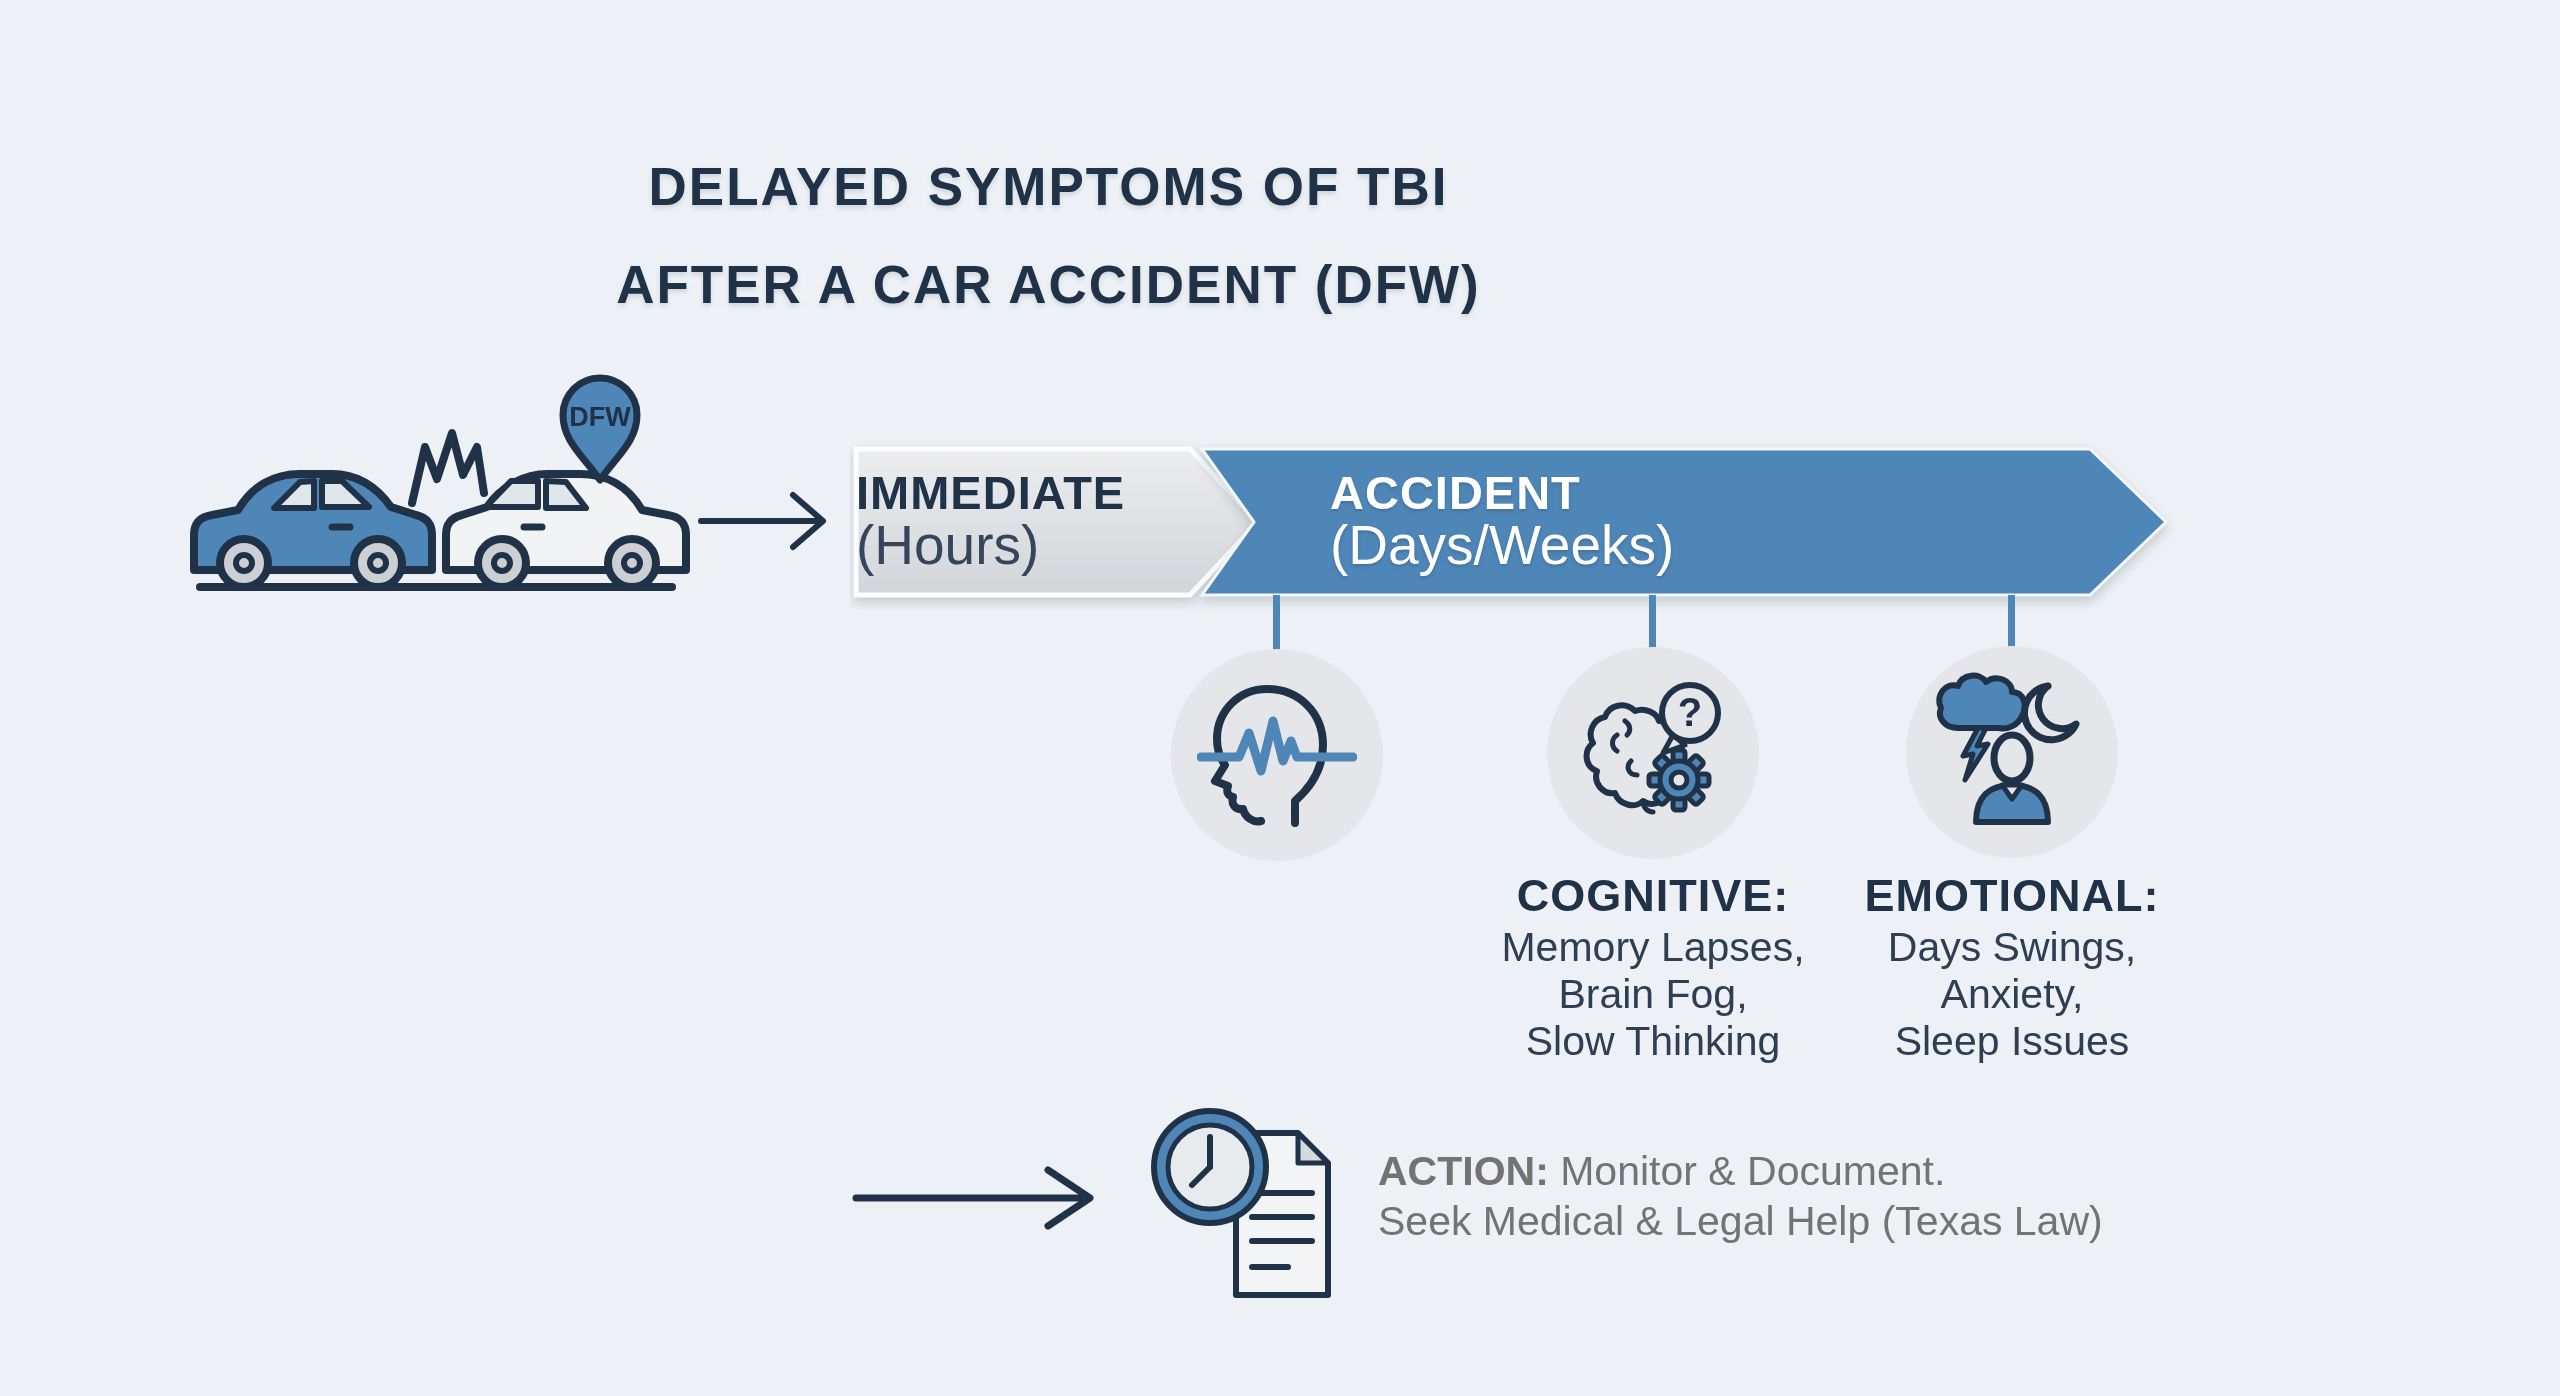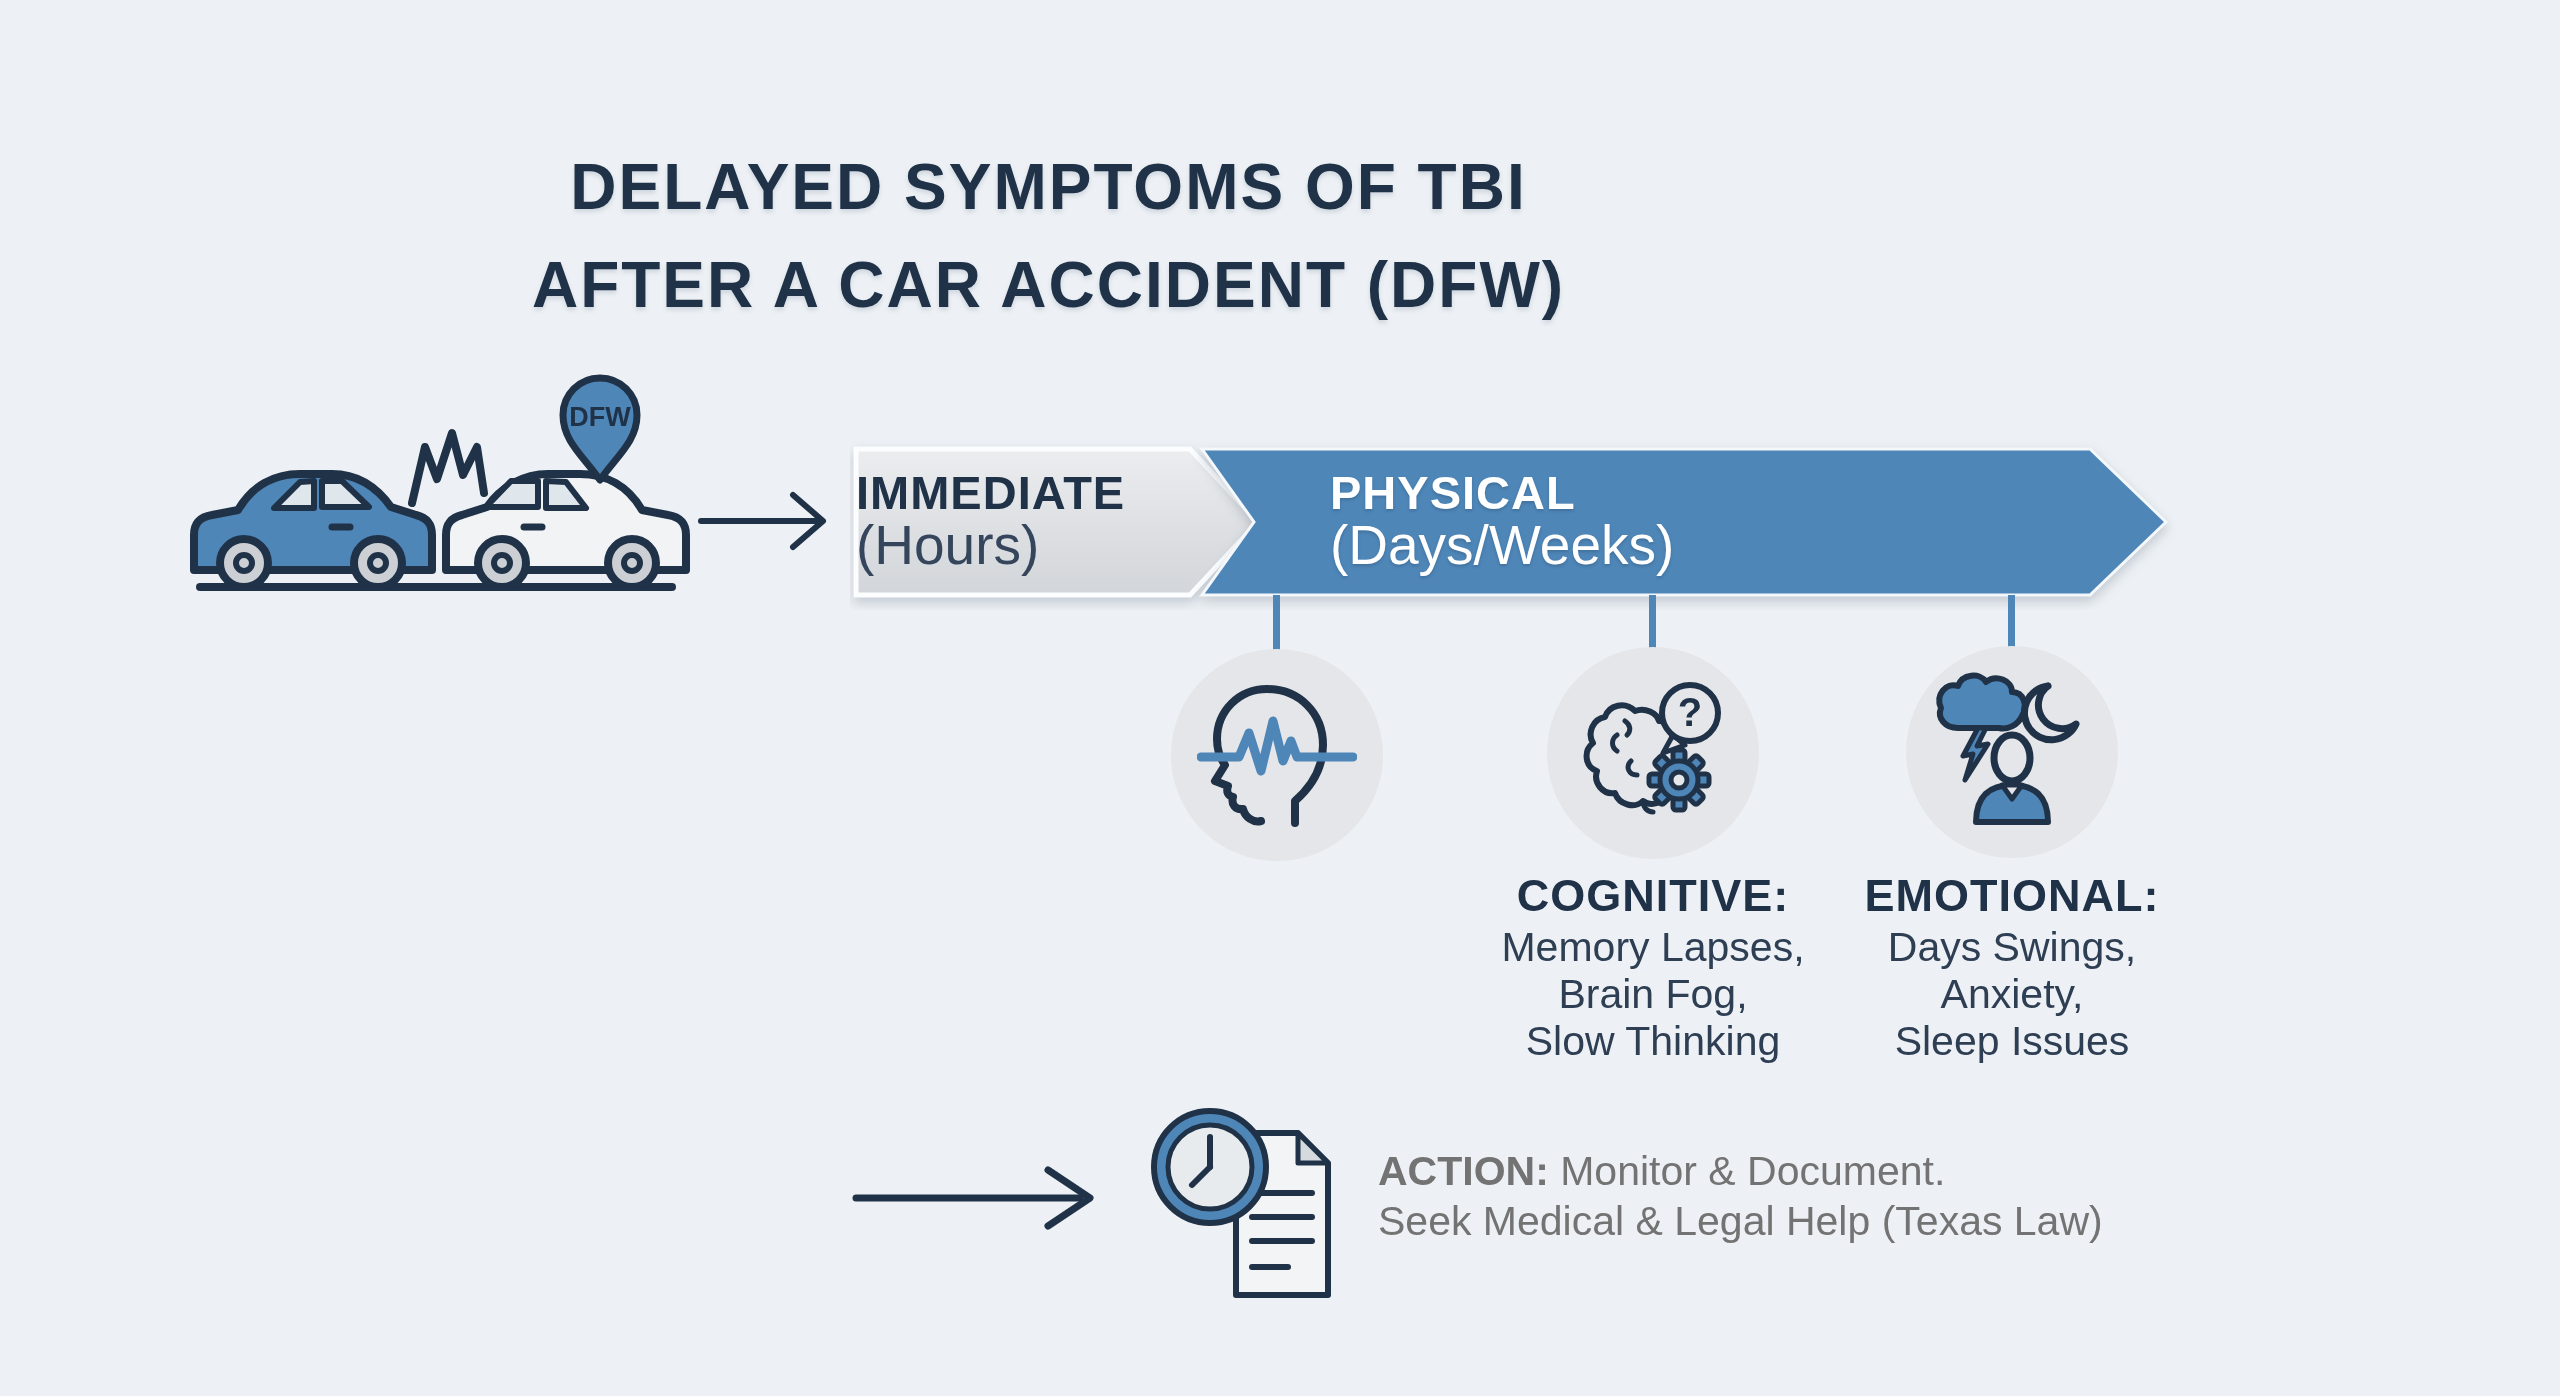--- a/index.html
+++ b/index.html
@@ -9,21 +9,21 @@
     --car-light:#f1f3f5; --clock-face:#e8ebee;
   }
   html,body{margin:0;padding:0;}
   body{width:2560px;height:1396px;overflow:hidden;background:var(--background);
        font-family:"Liberation Sans", sans-serif;}
   #canvas{position:relative;width:2560px;height:1396px;background:var(--background);}
   .abs{position:absolute;}
 
   
   .title{left:0;top:138px;width:2097px;text-align:center;color:var(--navy);
-         font-weight:800;font-size:64px;line-height:98px;letter-spacing:2px;
+         font-weight:800;font-size:53px;line-height:98px;letter-spacing:2px;
          text-shadow:0 3px 4px rgba(170,182,196,.45);}
 
   
   .seg-text{text-align:left;}
   .seg-main{font-size:47px;font-weight:800;line-height:54px;letter-spacing:1px;}
   .seg-sub{font-size:55px;font-weight:400;line-height:50px;}
   .seg-immediate{left:856px;top:466px;width:352px;color:var(--navy);}
   .seg-immediate .seg-sub{color:#35465c;}
   .seg-delayed{left:1330px;top:466px;width:680px;color:var(--white);
                text-shadow:0 2px 3px rgba(30,50,70,.25);}
@@ -112,21 +112,21 @@
         <stop offset="0" stop-color="#ebedef"></stop>
         <stop offset="1" stop-color="#d2d5d9"></stop>
       </linearGradient>
     </defs>
   </svg>
   <div class="abs seg-text seg-immediate">
     <div class="seg-main">IMMEDIATE</div>
     <div class="seg-sub">(Hours)</div>
   </div>
   <div class="abs seg-text seg-delayed">
-    <div class="seg-main">PHYSICAL</div>
+    <div class="seg-main">ACCIDENT</div>
     <div class="seg-sub">(Days/Weeks)</div>
   </div>
 
   <div class="abs connector" style="left:1273px;"></div>
   <div class="abs connector" style="left:1649px;"></div>
   <div class="abs connector" style="left:2008px;"></div>
 
   <div class="abs sym-circle" style="left:1171px;top:649px;">
     <svg width="160" height="160" viewBox="0 0 160 160">
       <path class="sN" stroke-width="8" d="M98,148 L98,126 C114,112 126,94 126,70 C126,38 102,14 70,14 C42,14 20,36 20,64 C20,74 23,83 28,90 L18,106 L31,111 C29,117 31,121 36,122 C34,129 38,135 46,134 C48,142 56,148 64,146"></path>

